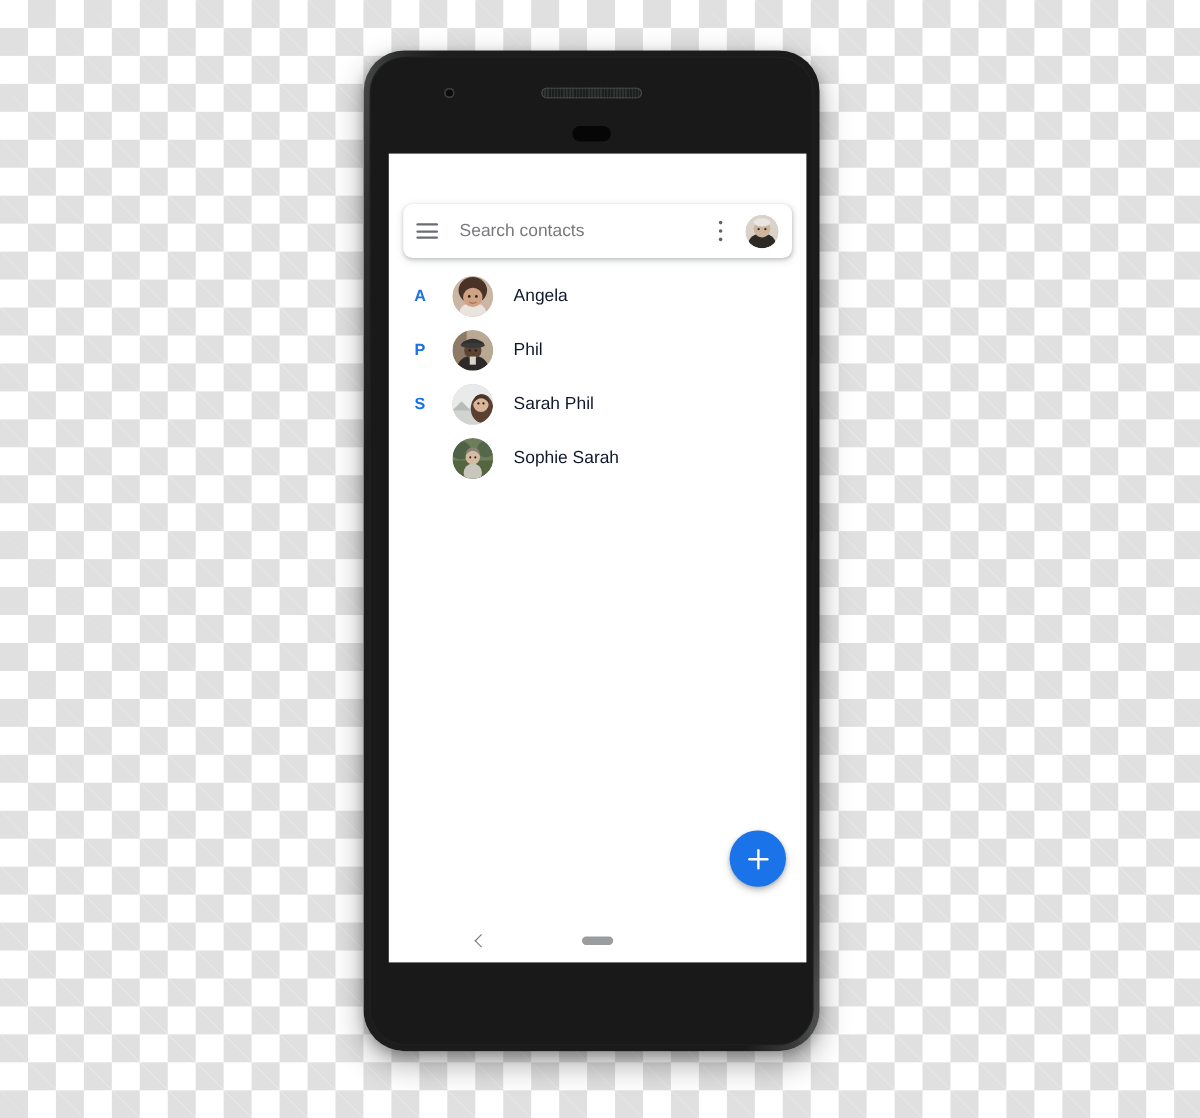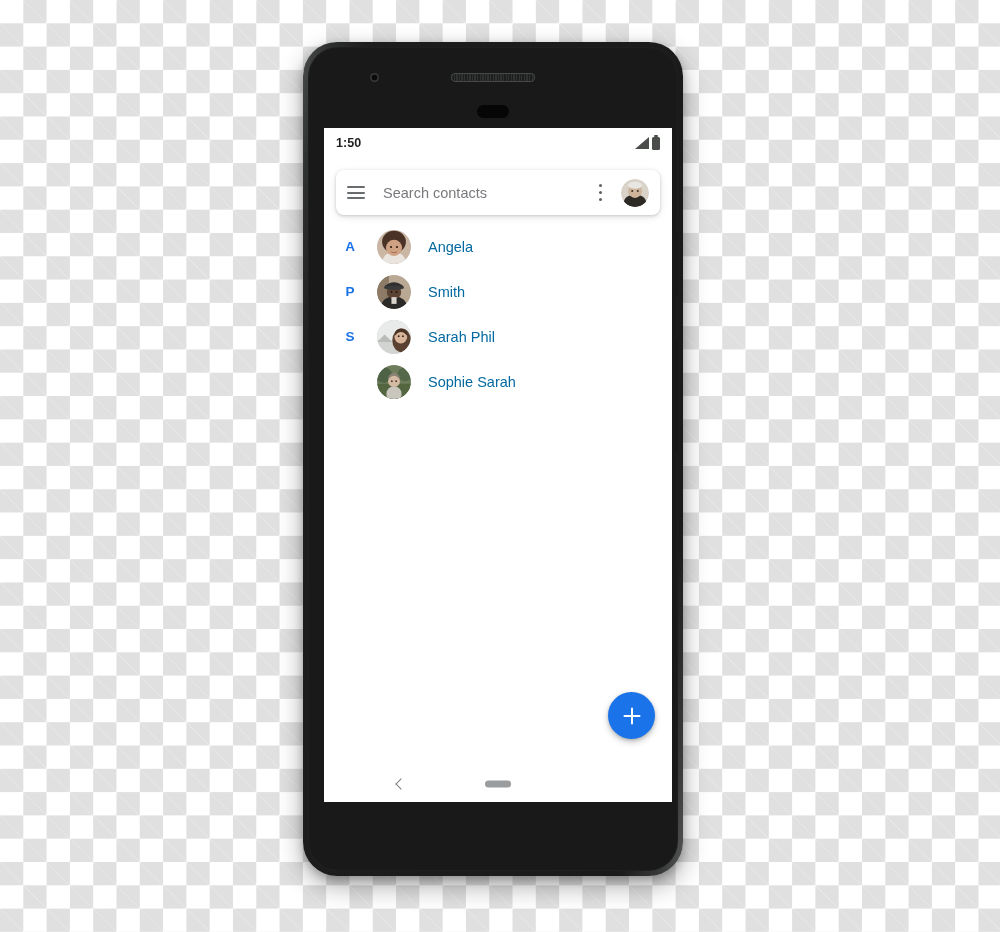--- a/index.html
+++ b/index.html
@@ -246,21 +246,21 @@
     border-radius: 50%;
     flex: none;
     margin-left: 13px;
     overflow: hidden;
     background: #cfcfcf;
   }
   .contact-avatar svg { display: block; width: 100%; height: 100%; }
   .contact-name {
     margin-left: 17px;
     font-size: 14.5px;
-    color: #0369a1;
+    color: #0f172a;
   }
 
   
   #add-contact-fab {
     position: absolute;
     right: 17px;
     bottom: 63px;
     width: 47px;
     height: 47px;
     border-radius: 50%;
@@ -333,27 +333,20 @@
 
 <div id="phone-device">
   <div id="phone-bezel">
 
     <div id="front-camera-icon"></div>
     <div id="earpiece-speaker-icon"></div>
     <div id="proximity-sensor-icon"></div>
 
     <div id="phone-screen">
 
-      <div id="status-bar">
-        <div id="status-bar-time">1:50</div>
-        <div id="status-bar-icons">
-          <div id="signal-strength-icon"></div>
-          <div id="battery-icon"></div>
-        </div>
-      </div>
 
       <div id="search-bar">
         <div id="menu-hamburger-icon">
           <span></span>
             <span></span>
             <span></span>
         </div>
         <input id="search-input" type="text" placeholder="Search contacts" style="">
         <div id="overflow-menu-icon">
           <span></span>
@@ -420,21 +413,21 @@
                 <ellipse cx="20" cy="37" rx="15" ry="12" fill="#2b2a28"></ellipse>
                 <circle cx="20" cy="20" r="8.5" fill="#5c4434"></circle>
                 <path d="M9 13 Q20 4 31 13 L31 15 L9 15Z" fill="#2f2f2f"></path>
                 <ellipse cx="20" cy="15" rx="12" ry="2.6" fill="#3a3a3a"></ellipse>
                 <circle cx="17" cy="20" r="1.2" fill="#22180f"></circle>
                 <circle cx="23" cy="20" r="1.2" fill="#22180f"></circle>
                 <rect x="17" y="26" width="6" height="8" fill="#d9d4cc"></rect>
               </g>
             </svg>
           </div>
-          <div class="contact-name">Smith</div>
+          <div class="contact-name">Phil</div>
         </div>
 
         <div class="contact-row">
           <div class="section-letter">S</div>
           <div class="contact-avatar">
             <svg viewBox="0 0 40 40" aria-hidden="true">
               <defs>
                   <clipPath id="a3">
                     <circle cx="20" cy="20" r="20"></circle>
                   </clipPath>

